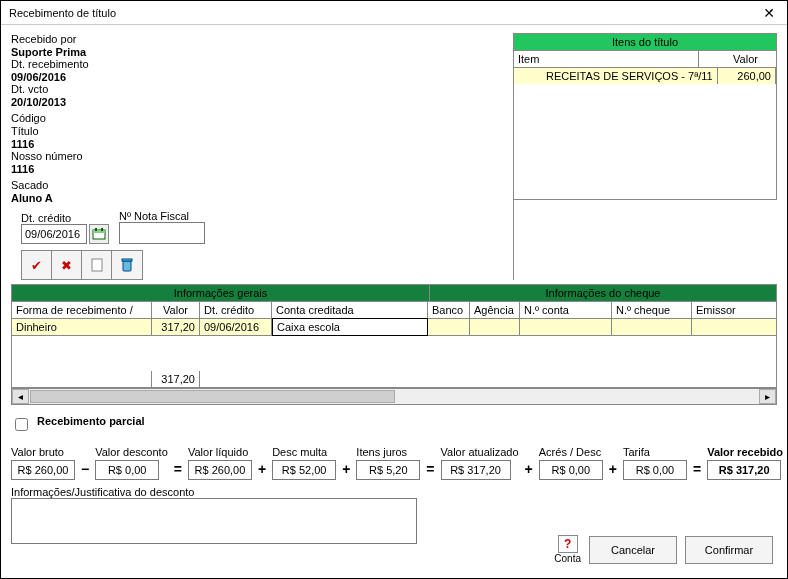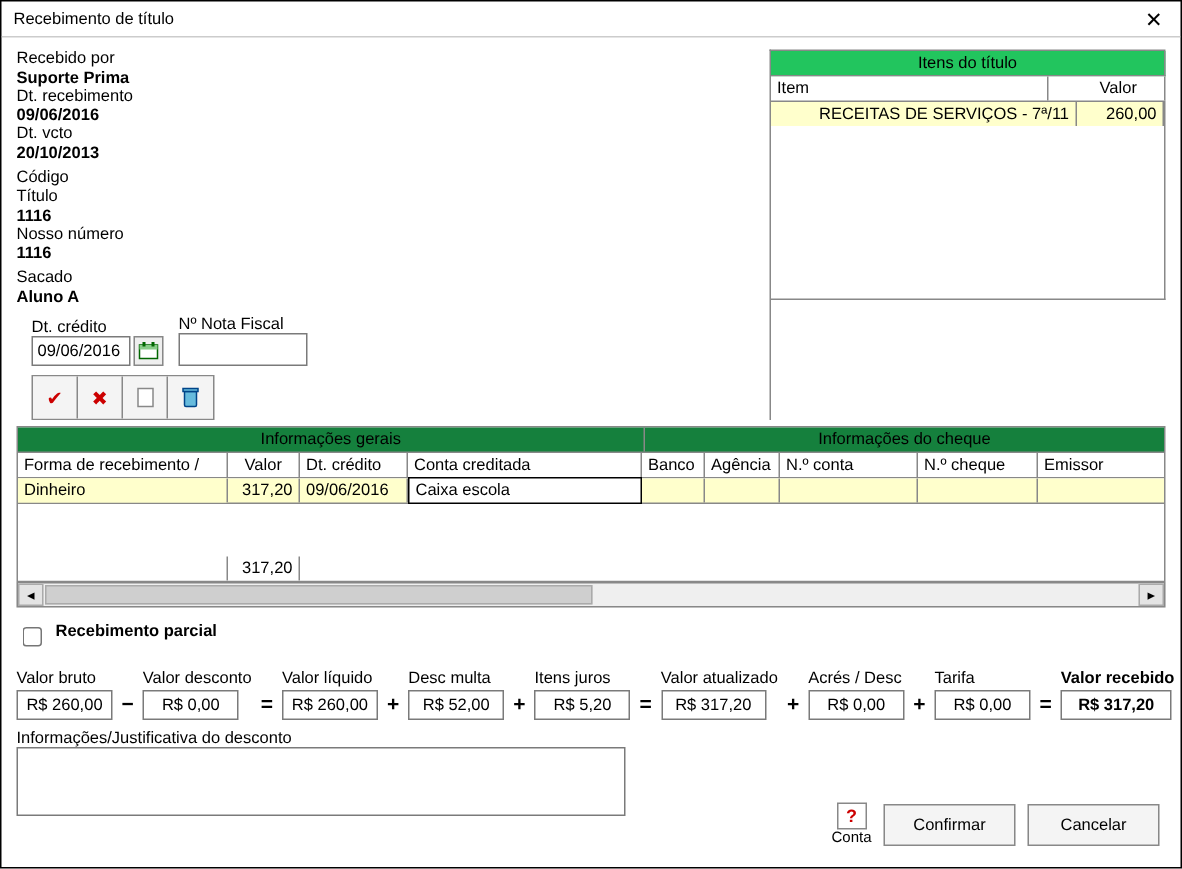--- a/index.html
+++ b/index.html
@@ -476,18 +476,18 @@
   <div>Informações/Justificativa do desconto</div>
   <textarea style=""></textarea>
 </div>
 
 <div class="footer">
   <div class="help-btn">
     <div class="qbox">?</div>
     <span>Conta</span>
   </div>
   <div class="btn">
+      <span>Cancelar</span>
+    </div>
+  <div class="btn">
       <span>Confirmar</span>
     </div>
-  <div class="btn">
-      <span>Cancelar</span>
-    </div>
 </div>
 
 </body></html>

